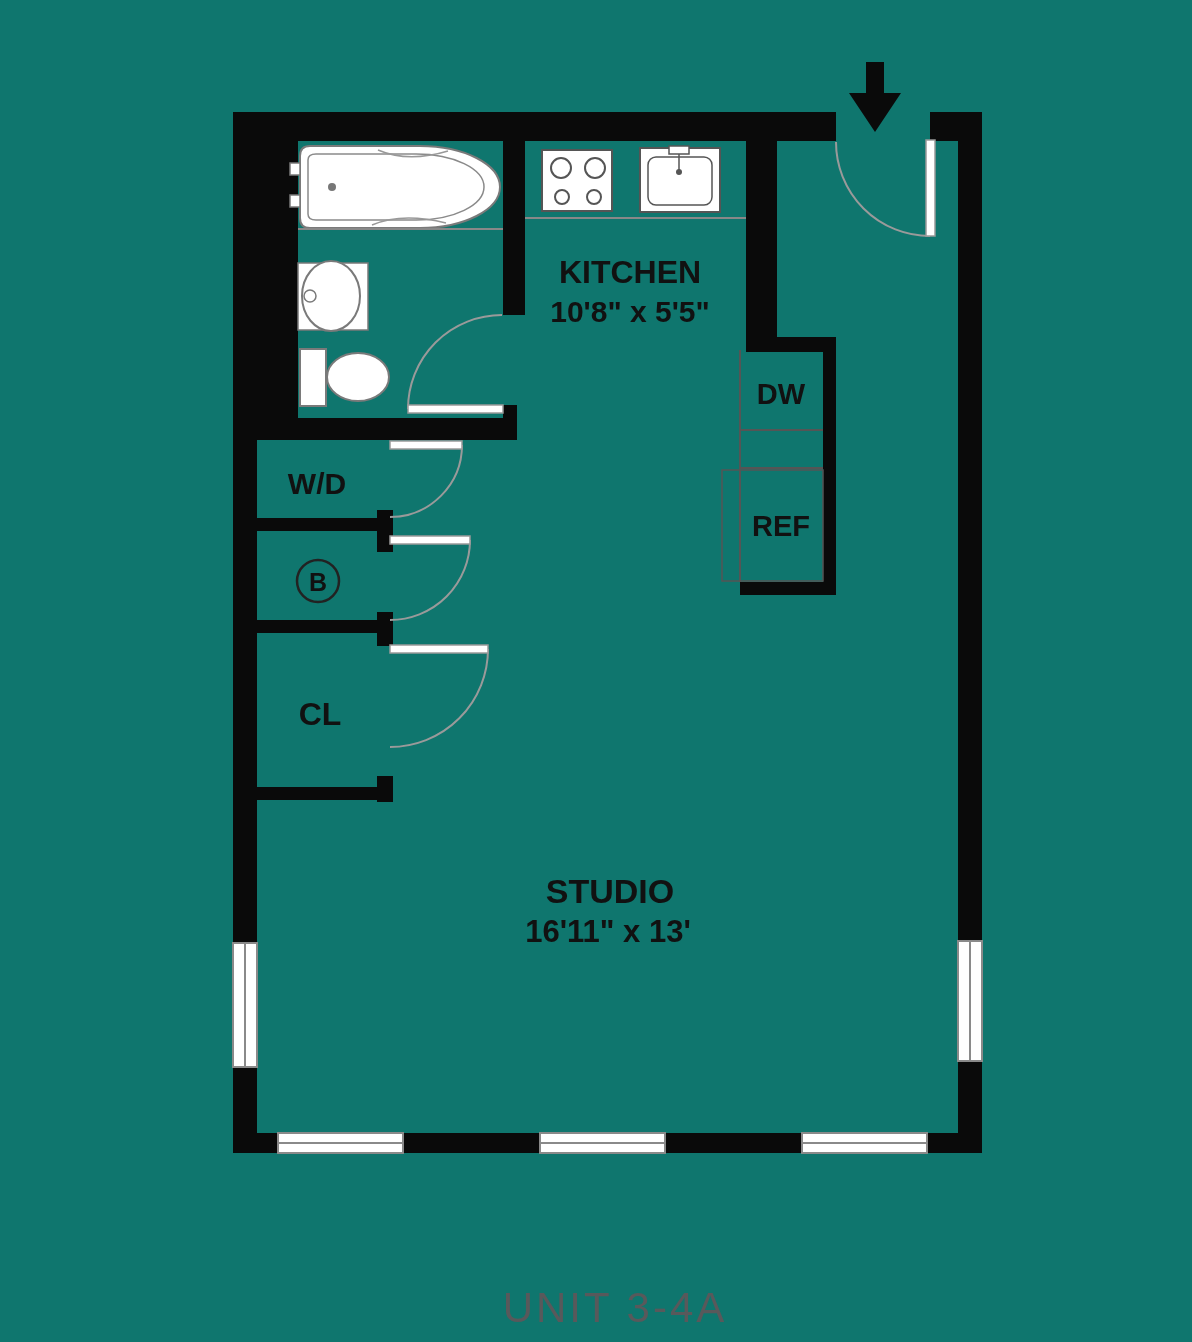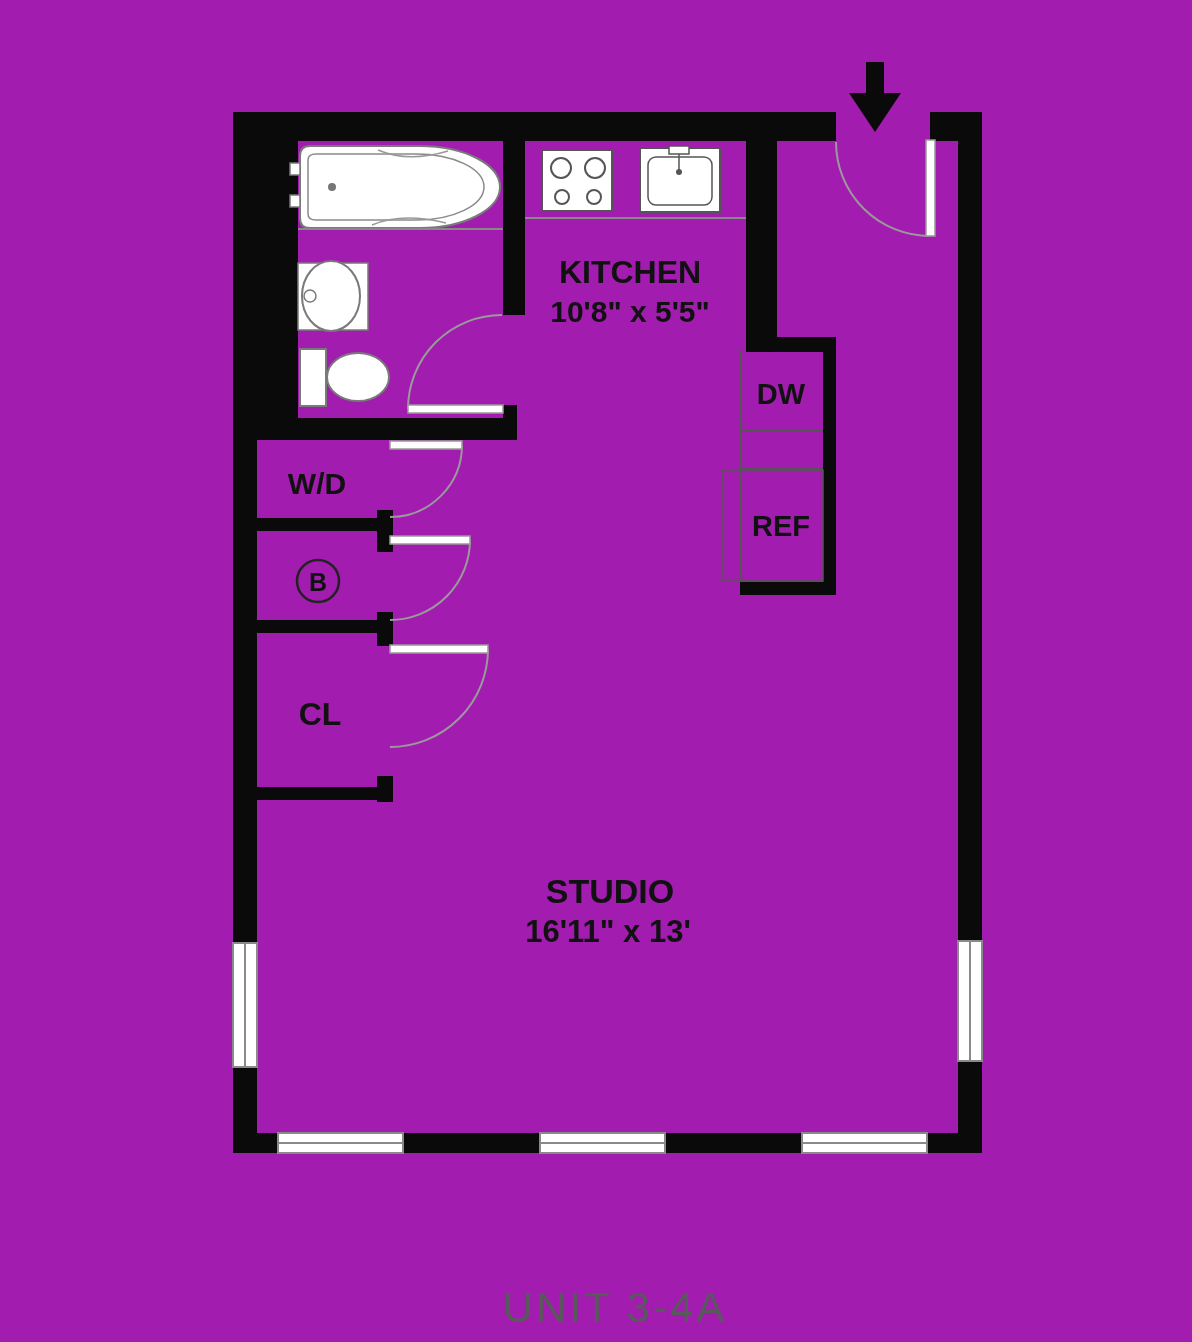--- a/index.html
+++ b/index.html
@@ -1,19 +1,19 @@
 <!DOCTYPE html>
 <html><head>
 <meta charset="utf-8">
 <style>
   html,body{margin:0;padding:0;background:#fff;}
   .stage{
     position:relative;
     width:1192px;height:1342px;
-    background:#a21caf;
+    background:#0f766e;
     font-family:"Liberation Sans", sans-serif;
     overflow:hidden;
   }
   svg{position:absolute;left:0;top:0;}
   text{
     font-family:"Liberation Sans", sans-serif;
     fill:#111111;
   }
   .room-label{font-weight:bold;}
   .caption{

